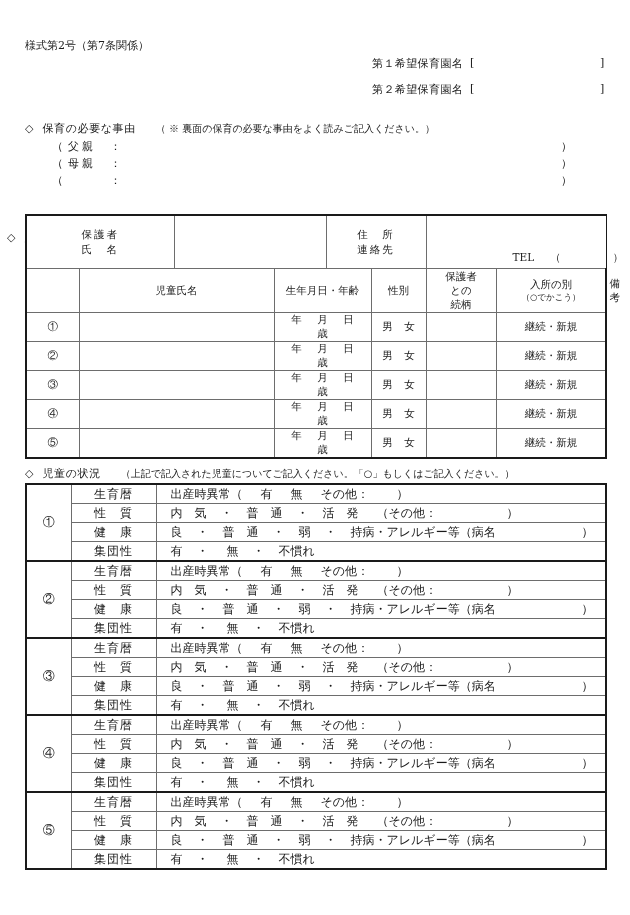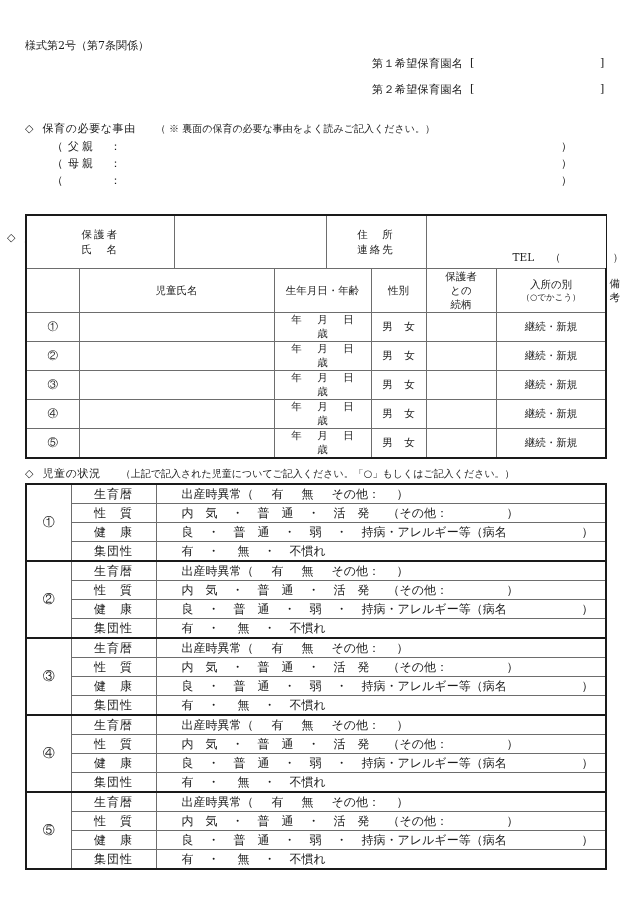--- a/index.html
+++ b/index.html
@@ -144,21 +144,21 @@
     text-align: center;
     font-size: 11px;
     border-right: 1px solid #6d6d6d;
   }
   .lbl-cell {
     text-align: center;
     letter-spacing: 1px;
   }
   .val-cell {
     text-align: left;
-    padding-left: 25px;
+    padding-left: 14px;
     position: relative;
     white-space: nowrap;
   }
   .val-cell .gap1 { display: inline-block; width: 18px; }
   .val-cell .gap2 { display: inline-block; width: 14px; }
   .val-cell .rp { position: absolute; }
   .blk-top td { border-top: 2px solid #1a1a1a; }
   .blk-bot td { border-bottom: 2px solid #1a1a1a; }
   .blk-l { border-left: 2px solid #1a1a1a !important; }
   .blk-r { border-right: 2px solid #1a1a1a !important; }

